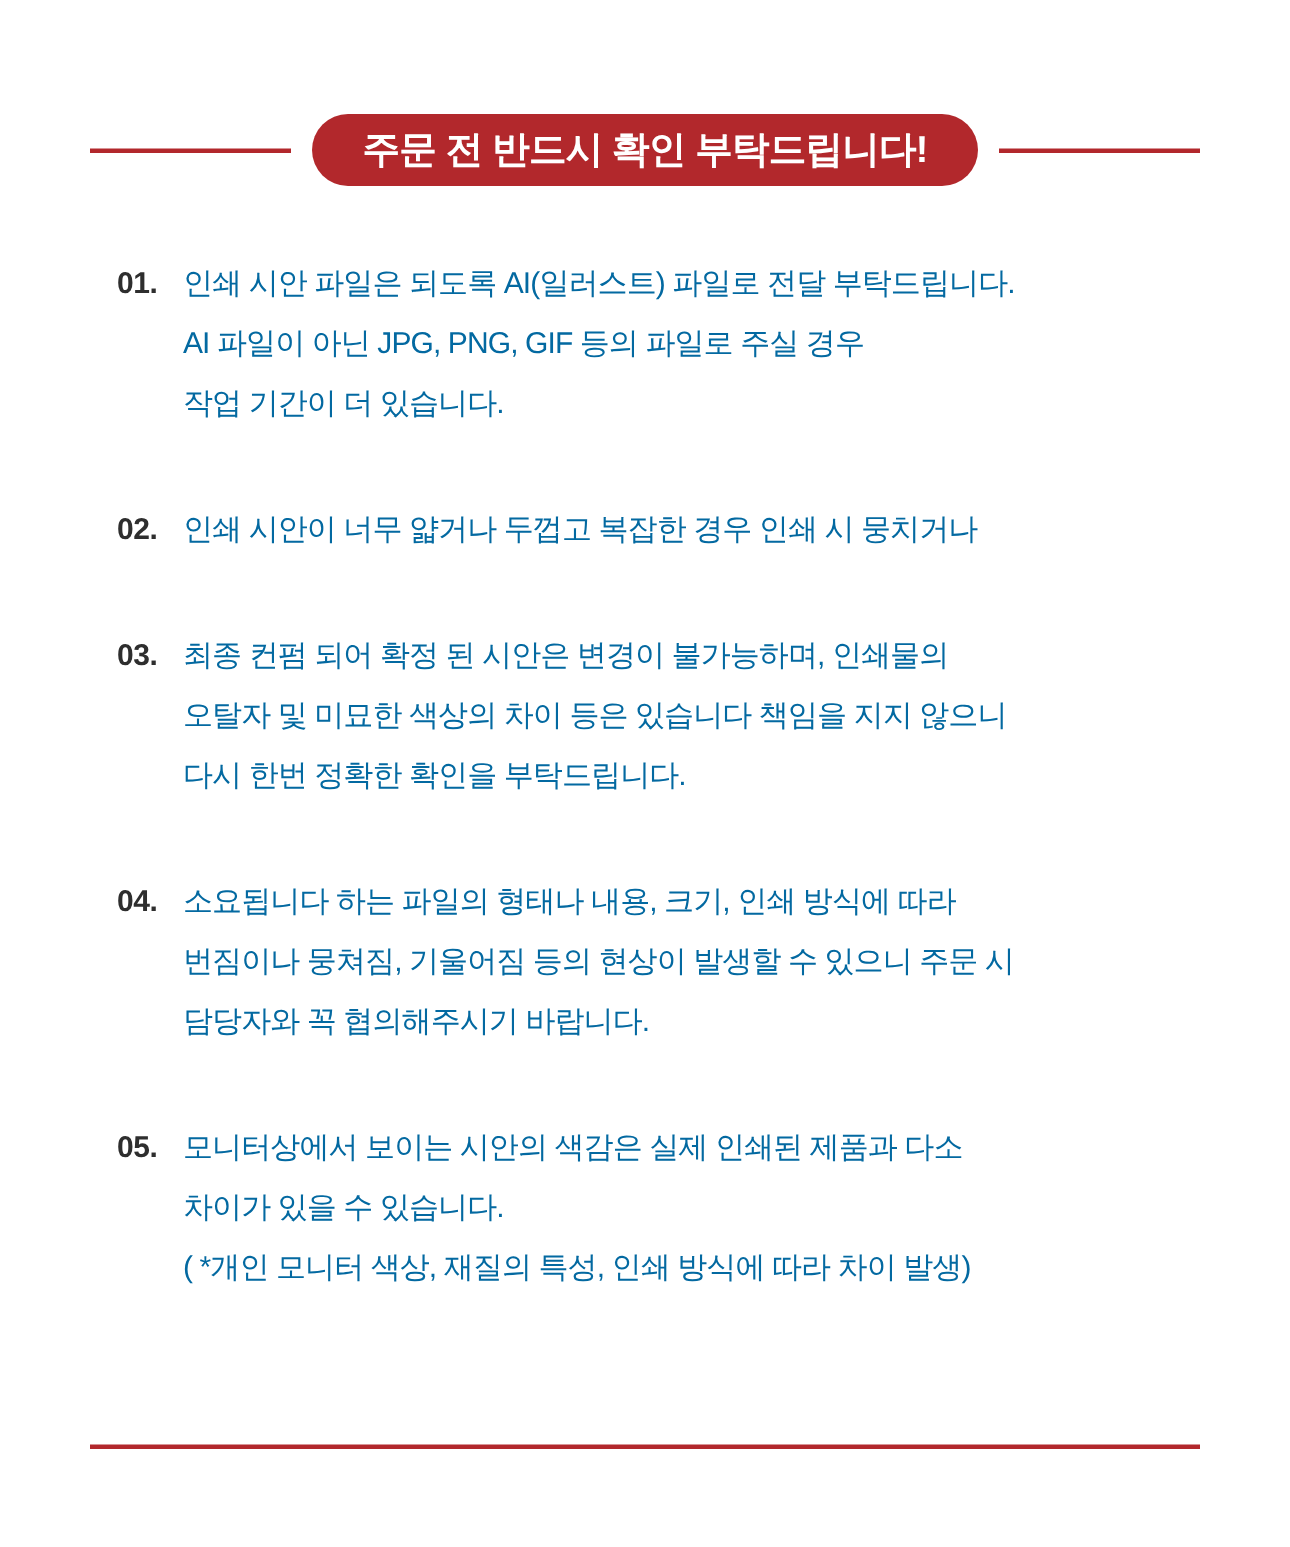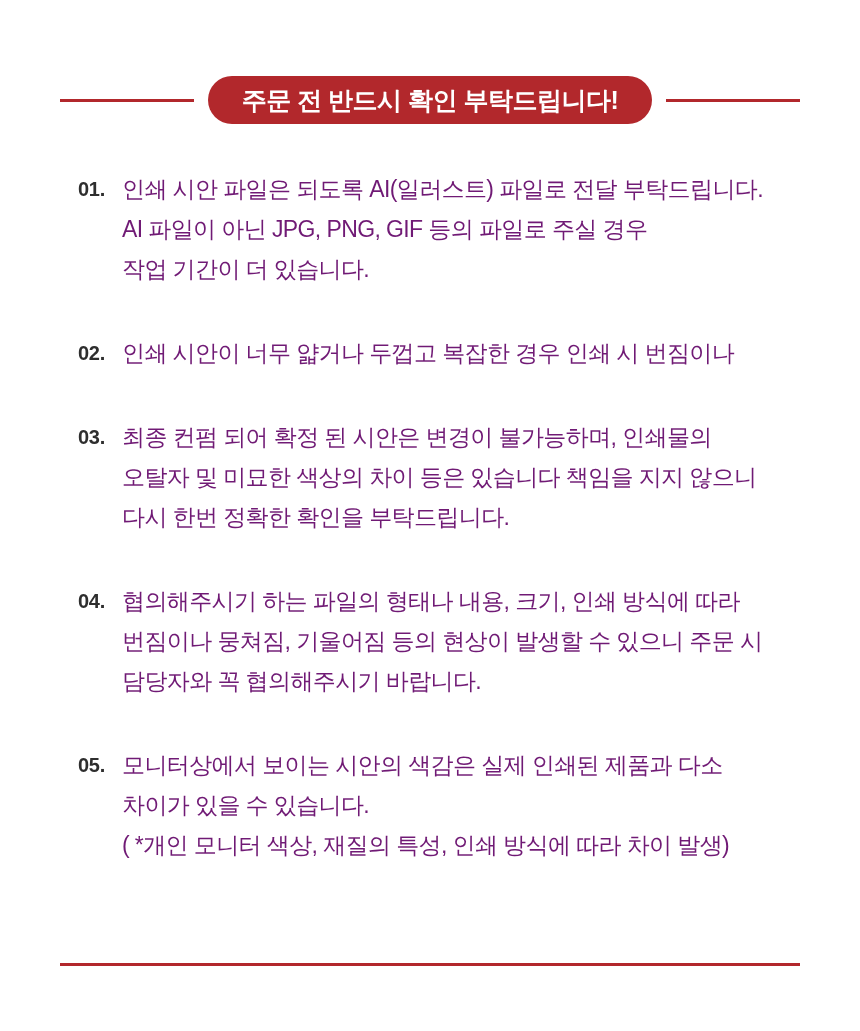--- a/index.html
+++ b/index.html
@@ -57,25 +57,25 @@
   .num {
     flex: none;
     width: 44px;
     font-size: 20px;
     font-weight: 700;
     line-height: 40px;
     color: #2e2e2e;
     letter-spacing: -0.3px;
   }
   .body-text p {
-    font-size: 23px;
+    font-size: 20px;
     font-weight: 500;
     line-height: 40px;
     letter-spacing: -0.6px;
-    color: #701a75;
+    color: #0369a1;
     white-space: nowrap;
   }
   
   .bottom-rule {
     position: absolute;
     left: 60px;
     right: 60px;
     top: 963px;
     height: 3px;
     background: #B2282C;
@@ -99,37 +99,37 @@
       <div class="body-text">
         <p>인쇄 시안 파일은 되도록 AI(일러스트) 파일로 전달 부탁드립니다.</p>
         <p>AI 파일이 아닌 JPG, PNG, GIF 등의 파일로 주실 경우</p>
         <p>작업 기간이 더 있습니다.</p>
       </div>
     </li>
 
     <li class="notice">
       <span class="num">02.</span>
       <div class="body-text">
-        <p>인쇄 시안이 너무 얇거나 두껍고 복잡한 경우 인쇄 시 번짐이나</p>
+        <p>인쇄 시안이 너무 얇거나 두껍고 복잡한 경우 인쇄 시 뭉치거나</p>
       </div>
     </li>
 
     <li class="notice">
       <span class="num">03.</span>
       <div class="body-text">
         <p>최종 컨펌 되어 확정 된 시안은 변경이 불가능하며, 인쇄물의</p>
         <p>오탈자 및 미묘한 색상의 차이 등은 있습니다 책임을 지지 않으니</p>
         <p>다시 한번 정확한 확인을 부탁드립니다.</p>
       </div>
     </li>
 
     <li class="notice">
       <span class="num">04.</span>
       <div class="body-text">
-        <p>협의해주시기 하는 파일의 형태나 내용, 크기, 인쇄 방식에 따라</p>
+        <p>소요됩니다 하는 파일의 형태나 내용, 크기, 인쇄 방식에 따라</p>
         <p>번짐이나 뭉쳐짐, 기울어짐 등의 현상이 발생할 수 있으니 주문 시</p>
         <p>담당자와 꼭 협의해주시기 바랍니다.</p>
       </div>
     </li>
 
     <li class="notice">
       <span class="num">05.</span>
       <div class="body-text">
         <p>모니터상에서 보이는 시안의 색감은 실제 인쇄된 제품과 다소</p>
         <p>차이가 있을 수 있습니다.</p>

